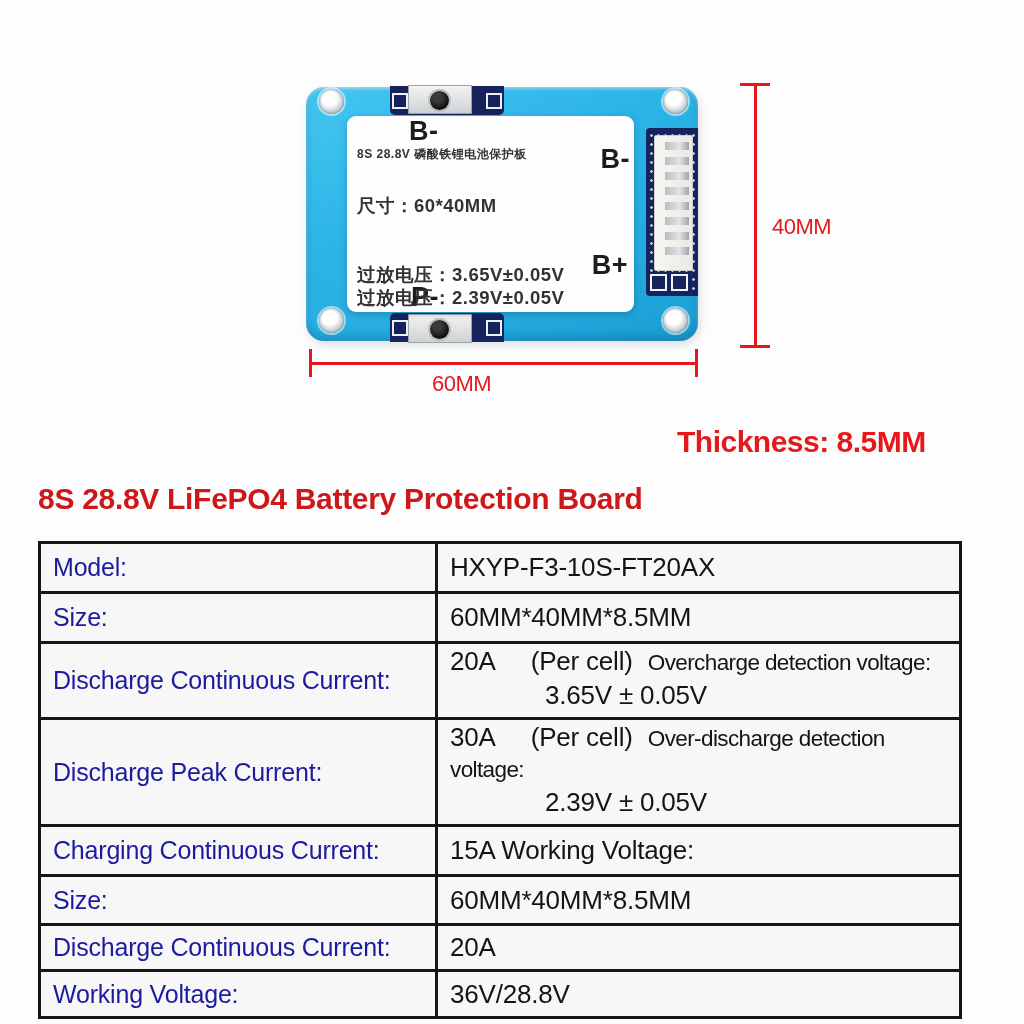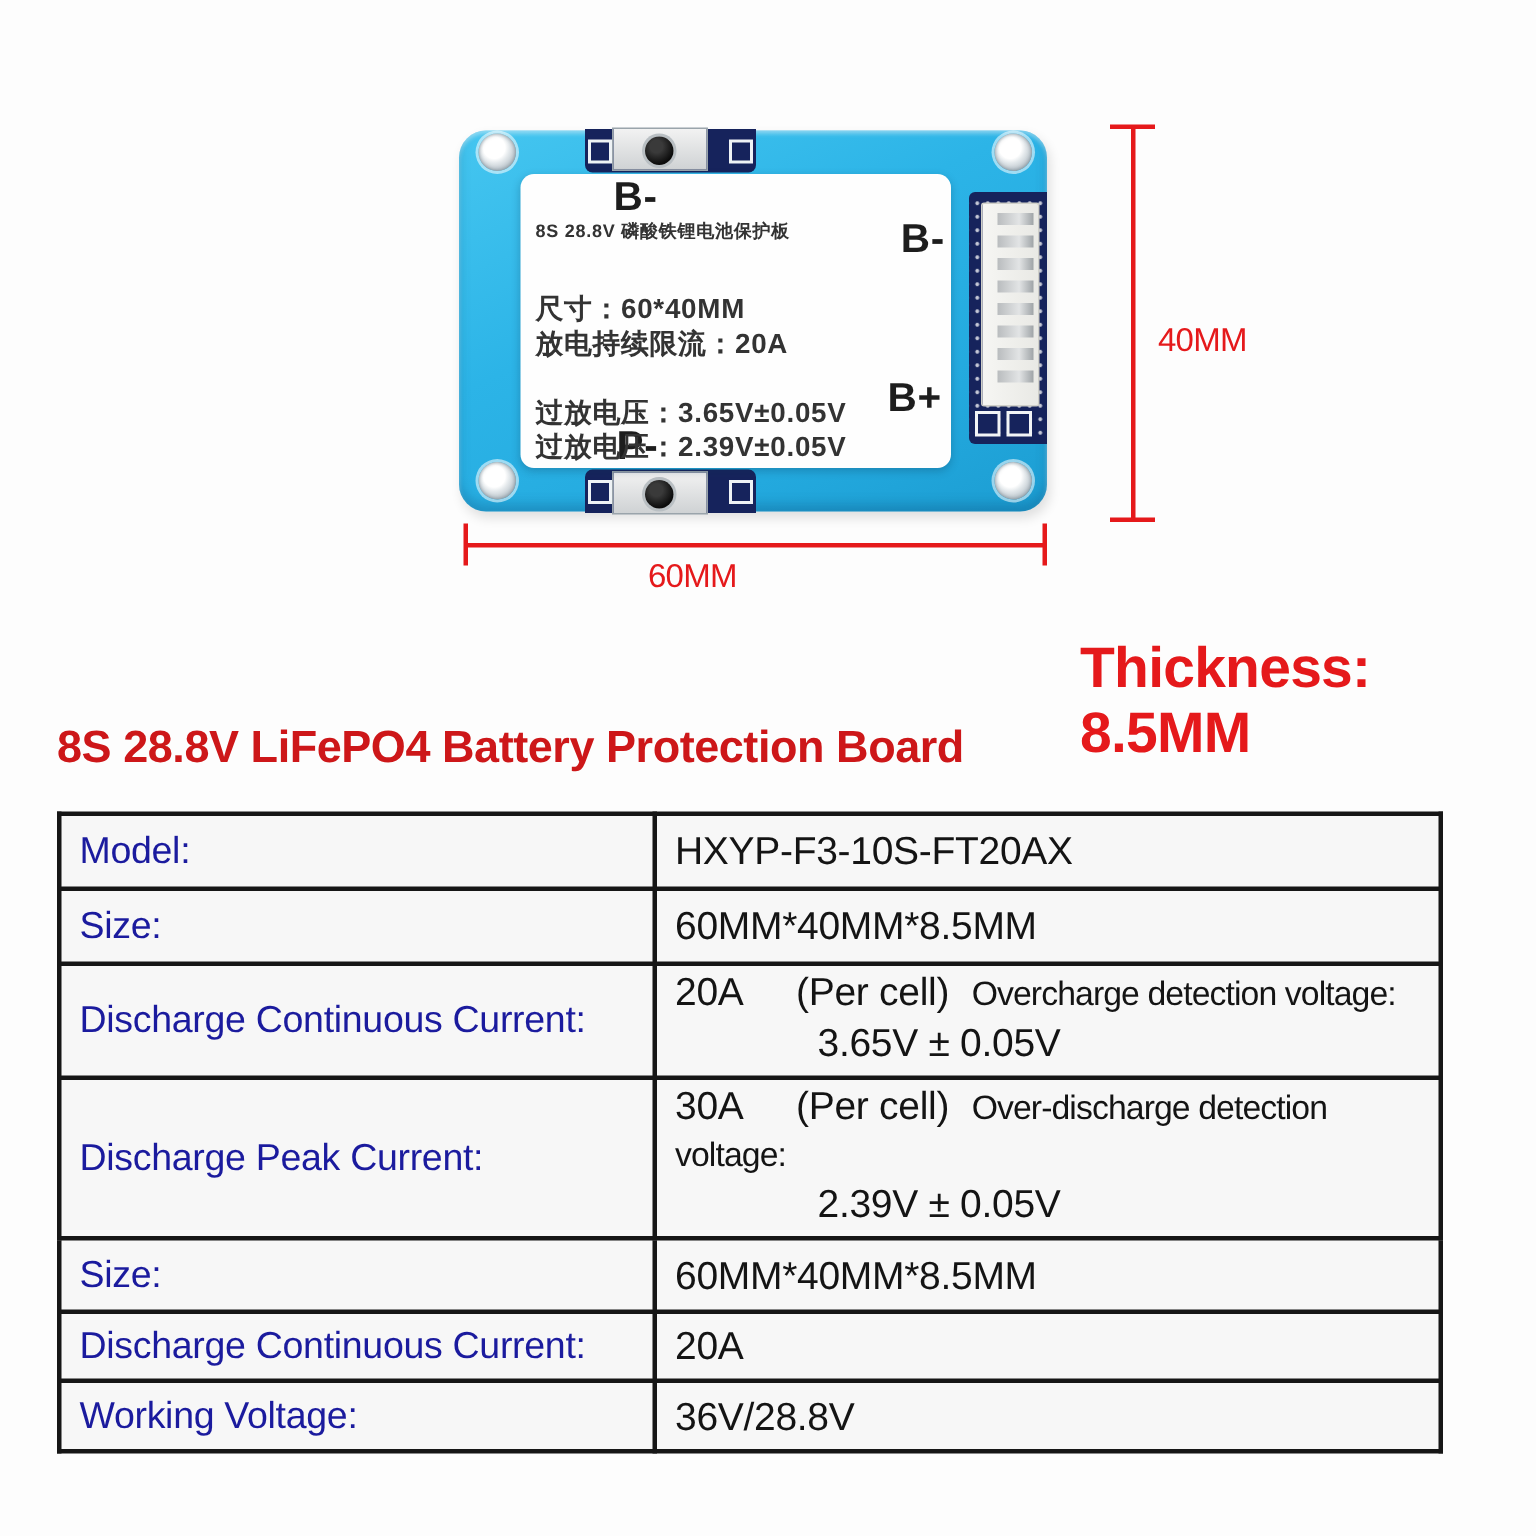--- a/index.html
+++ b/index.html
@@ -80,21 +80,21 @@
   .dim{position:absolute;background:#e5191b;}
   .dim-v-line{left:754px;top:84px;width:3px;height:263px;}
   .dim-v-cap{width:30px;height:3px;}
   .dim-v-cap.top{left:740px;top:83px;} .dim-v-cap.bot{left:740px;top:345px;}
   .dim-h-line{left:310px;top:362px;width:388px;height:3px;}
   .dim-h-cap{width:3px;height:28px;}
   .dim-h-cap.left{left:309px;top:349px;} .dim-h-cap.right{left:695px;top:349px;}
   .dim-text{position:absolute;font-weight:normal;font-size:22px;letter-spacing:-0.5px;}
   .dim-text.h40{left:772px;top:214px;}
   .dim-text.w60{left:432px;top:371px;}
-  .thickness{position:absolute;left:720px;top:425px;font-weight:bold;font-size:38px;letter-spacing:-0.5px;}
+  .thickness{position:absolute;left:677px;top:425px;font-weight:bold;font-size:30px;letter-spacing:-0.5px;}
   
   .title{
     position:absolute;left:38px;top:482px;margin:0;font-size:30px;font-weight:bold;
     color:#cd1719;letter-spacing:-0.3px;
   }
   
   .spec{
     position:absolute;left:38px;top:541px;width:924px;border-collapse:collapse;
     font-size:25px;color:#141414;table-layout:fixed;
   }
@@ -156,21 +156,20 @@
       </div>
     </div>
 
     <div class="pcb-label">
       <div class="term top-bminus">B-</div>
       <div class="term side-bminus">B-</div>
       <div class="term side-bplus">B+</div>
       <div class="term bottom-pminus">P-</div>
       <div class="lab-line l1 cjk">8S 28.8V 磷酸铁锂电池保护板</div>
       <div class="lab-line l3 cjk">尺寸：60*40MM</div>
-      <div class="lab-line l4 cjk">放电持续限流：20A</div>
       <div class="lab-line l6 cjk">过放电压：3.65V±0.05V</div>
       <div class="lab-line l7 cjk">过放电压：2.39V±0.05V</div>
     </div>
   </div>
 
   <div class="dim dim-v-line"></div>
   <div class="dim dim-v-cap top"></div>
   <div class="dim dim-v-cap bot"></div>
   <div class="dim-text h40 red">40MM</div>
 
@@ -208,20 +207,27 @@
       <td class="lab">Discharge Peak Current:</td>
       <td class="val two-line">
         <div class="vline1">
           <span class="amount">30A</span>
           <span class="note">(Per cell)</span>
           <span class="extra">Over-discharge detection voltage:</span>
         </div>
         <div class="vline2">2.39V ± 0.05V</div>
       </td>
     </tr>
+    <tr class="r5">
+      <td class="lab">Charging Continuous Current:</td>
+      <td class="val">
+        <span class="amount">15A</span>
+        <span class="extra-normal">Working Voltage:</span>
+      </td>
+    </tr>
     <tr class="r6">
       <td class="lab">Size:</td>
       <td class="val">60MM*40MM*8.5MM</td>
     </tr>
     <tr class="r7">
       <td class="lab">Discharge Continuous Current:</td>
       <td class="val">20A</td>
     </tr>
     <tr class="r8">
       <td class="lab">Working Voltage:</td>

